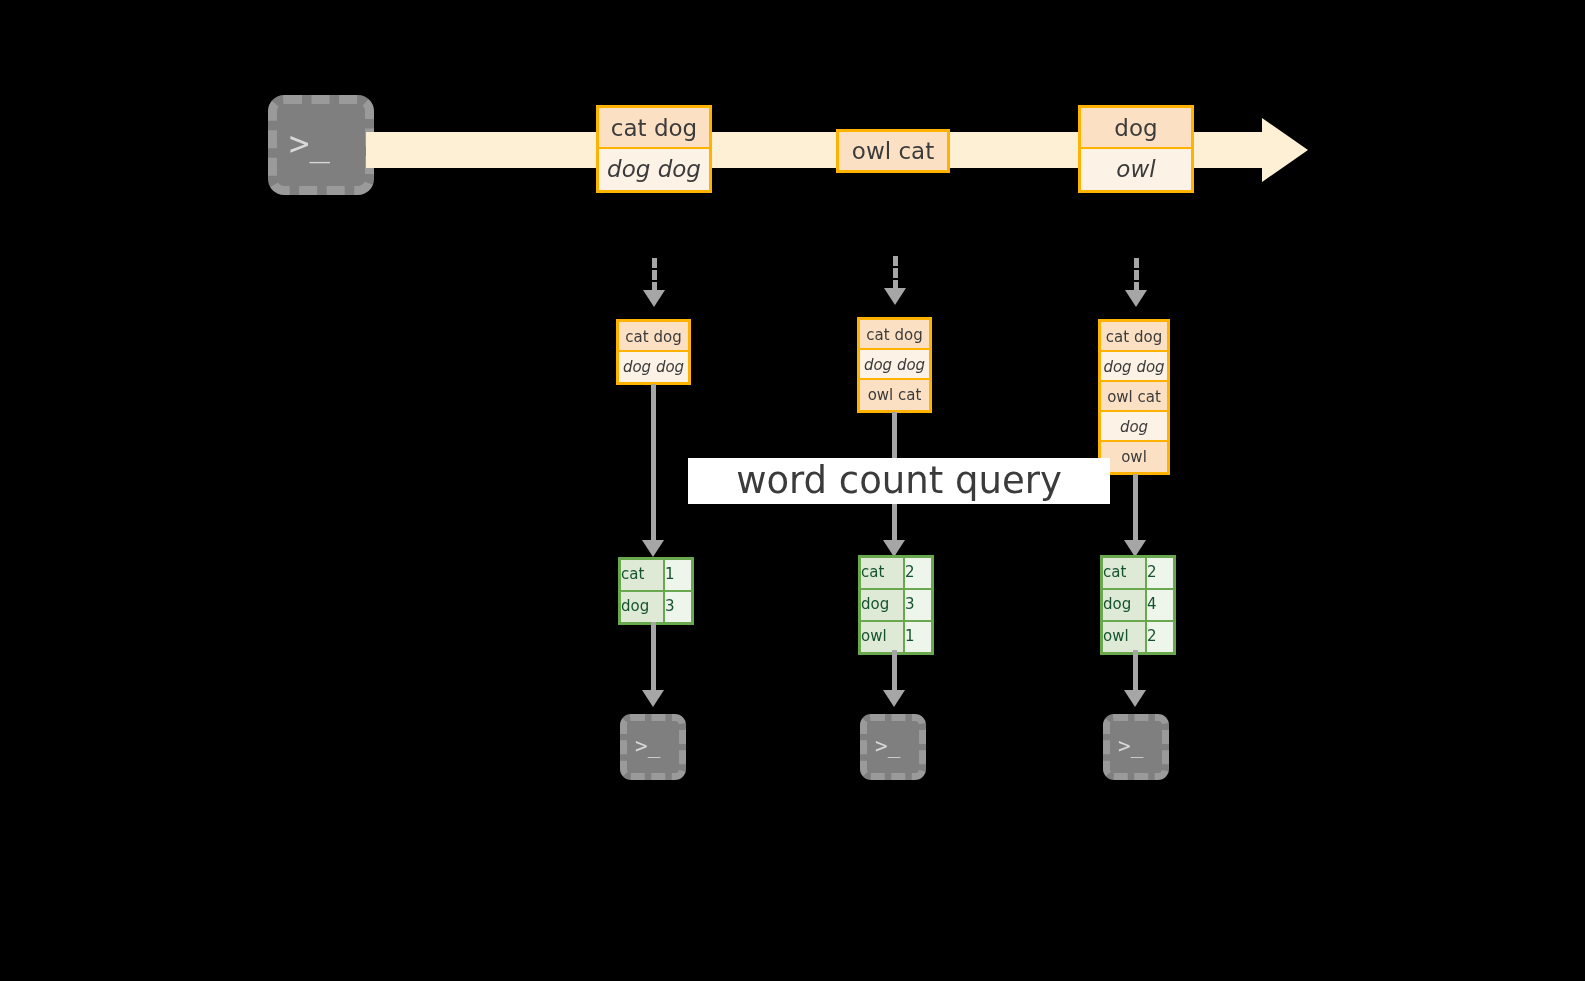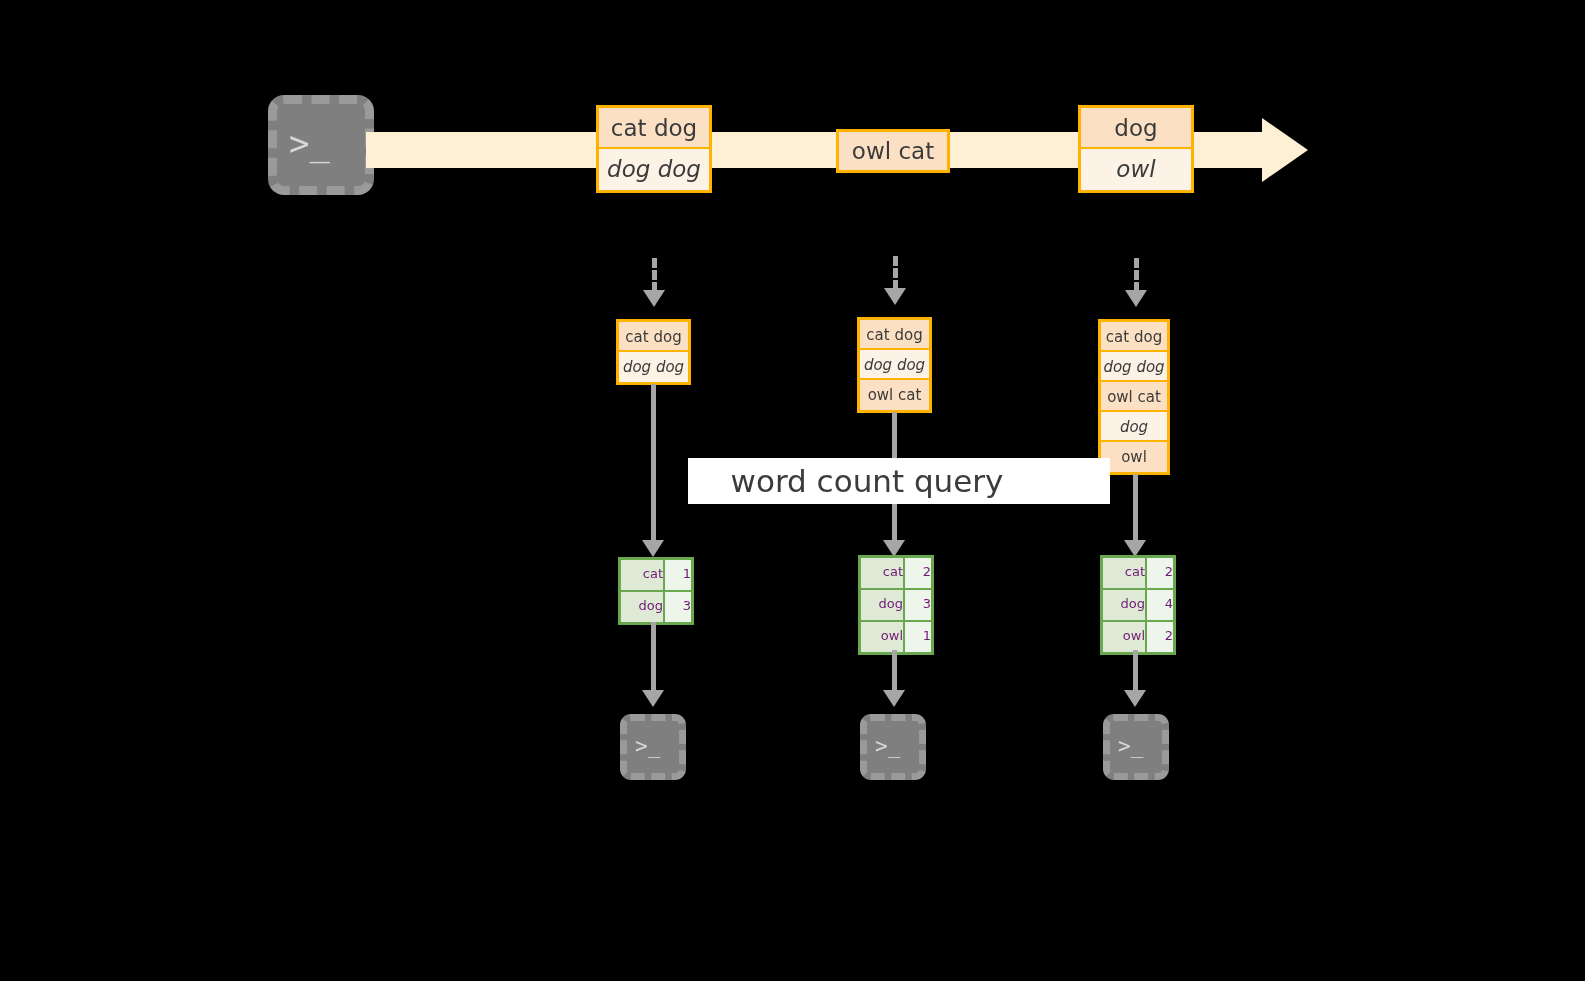--- a/index.html
+++ b/index.html
@@ -142,23 +142,23 @@
   .gbox .grow {
     display: flex;
     border-bottom: 2px solid #6aa84f;
     height: 30px;
   }
   .gbox .grow:last-child { border-bottom: none; }
   .gbox .gcell {
     box-sizing: border-box;
     height: 100%;
     line-height: 28px;
-    font-size: 13px;
-    color: #701a75;
-    text-align: right;
+    font-size: 15px;
+    color: #14532d;
+    text-align: left;
     white-space: nowrap;
   }
   .gbox .gcell.key {
     width: 44px;
     background: #dfead6;
     border-right: 2px solid #6aa84f;
   }
   .gbox .gcell.val {
     width: 26px;
     background: #eef5ea;
@@ -191,27 +191,27 @@
   .query-band {
     position: absolute;
     left: 688px;
     top: 458px;
     width: 422px;
     height: 46px;
     background: #ffffff;
   }
   .query-label {
     position: absolute;
-    left: 656px;
+    left: 688px;
     top: 458px;
     width: 422px;
     height: 42px;
     line-height: 46px;
     text-align: center;
-    font-size: 31px;
+    font-size: 37px;
     color: #3b3b3b;
     white-space: nowrap;
   }
 </style>
 </head>
 <body>
 
 <div id="stage">
 
   <div class="terminal big">

